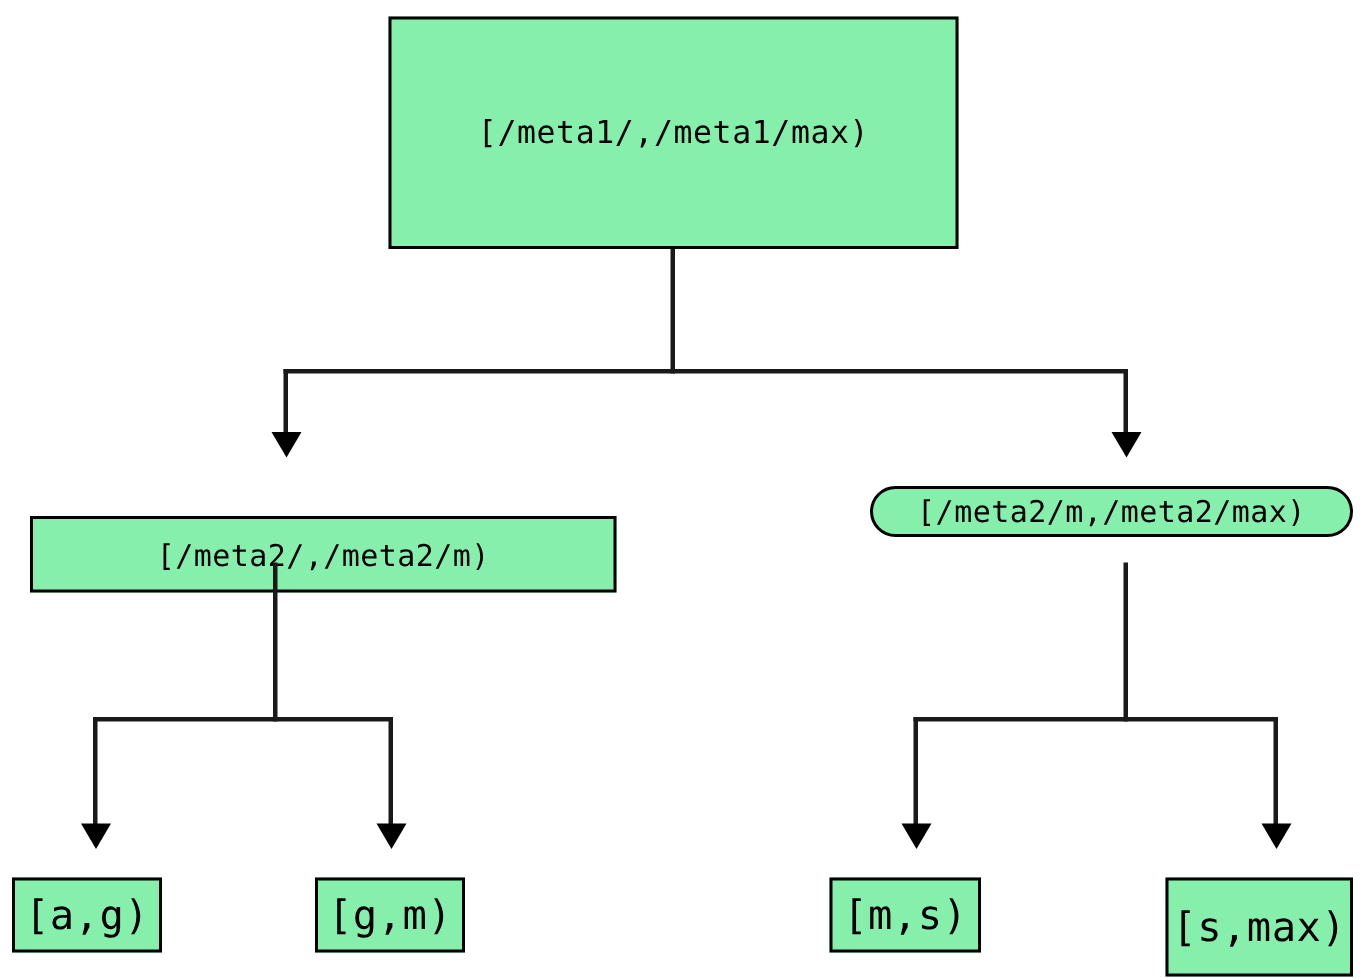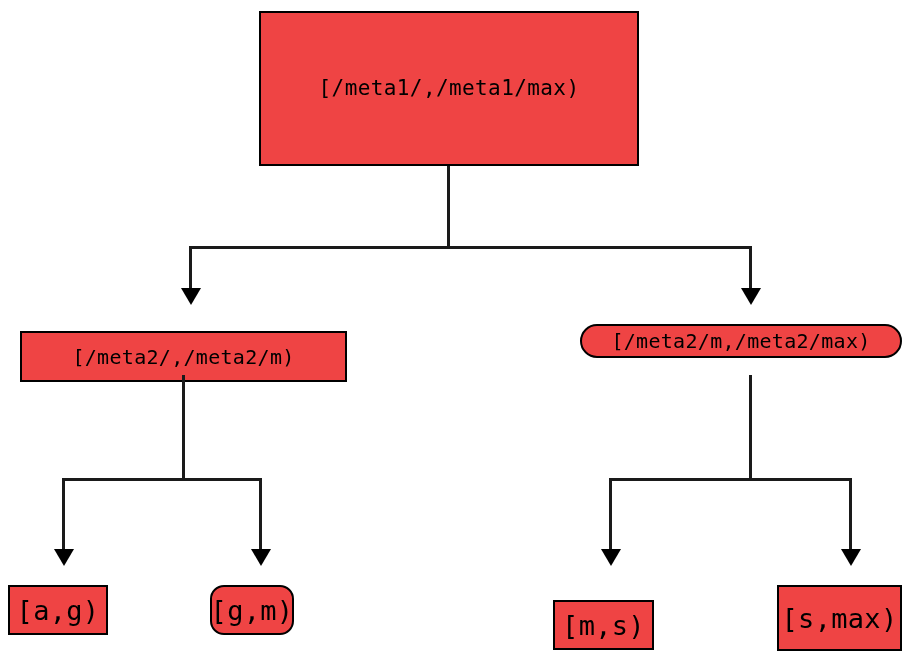--- a/index.html
+++ b/index.html
@@ -12,21 +12,21 @@
     position: relative;
     width: 912px;
     height: 652px;
     background: #ffffff;
     overflow: hidden;
     font-family: "DejaVu Sans Mono", "Liberation Mono", monospace;
   }
   .node {
     position: absolute;
     box-sizing: border-box;
-    background: #ef4444;
+    background: #86efac;
     border: 2px solid #000000;
     display: flex;
     align-items: center;
     justify-content: center;
     color: #000000;
     white-space: pre;
     line-height: 1;
   }
   .node-label {
     display: block;
@@ -37,38 +37,38 @@
     left: 259px;
     top: 11px;
     width: 380px;
     height: 155px;
   }
   #node-root .node-label { font-size: 21px; letter-spacing: 0.4px; }
 
   
   #node-mid-left {
     left: 20px;
-    top: 331px;
-    width: 327px;
+    top: 344px;
+    width: 391px;
     height: 51px;
   }
   #node-mid-right {
     left: 580px;
     top: 324px;
     width: 322px;
     height: 34px;
     border-radius: 18px;
   }
   #node-mid-left .node-label,
   #node-mid-right .node-label { font-size: 20px; letter-spacing: 0.3px; }
 
   
   #node-leaf-0 { left: 8px;   top: 585px; width: 100px; height: 50px; }
-  #node-leaf-1 { left: 210px; top: 585px; width: 84px; height: 50px; border-radius: 14px; }
-  #node-leaf-2 { left: 553px; top: 585px; width: 101px; height: 50px; margin-top: 15px; }
+  #node-leaf-1 { left: 210px; top: 585px; width: 100px; height: 50px; }
+  #node-leaf-2 { left: 553px; top: 585px; width: 101px; height: 50px; }
   #node-leaf-3 { left: 777px; top: 585px; width: 125px; height: 66px; }
   .leaf .node-label { font-size: 27px; letter-spacing: 0.3px; }
 
   
   .conn-v, .conn-h {
     position: absolute;
     background: #1a1a1a;
   }
   .conn-v { width: 3px; }
   .conn-h { height: 3px; }

